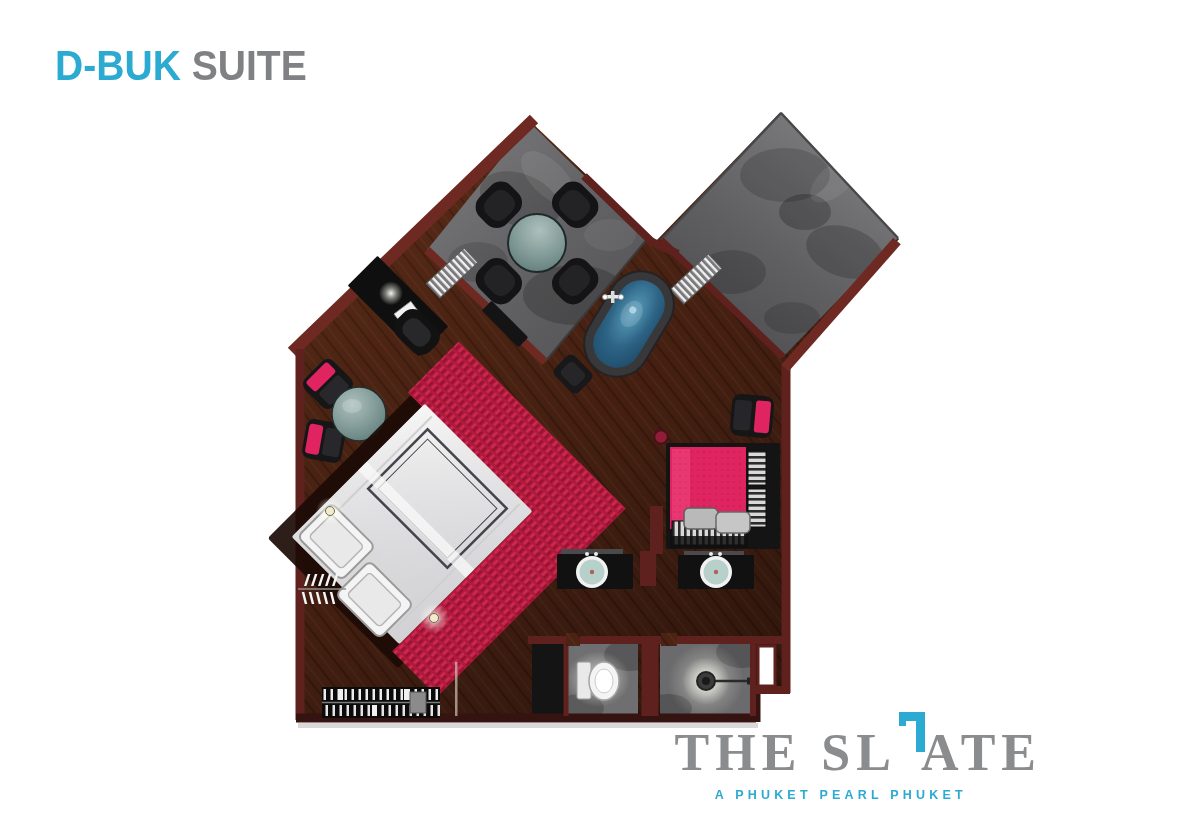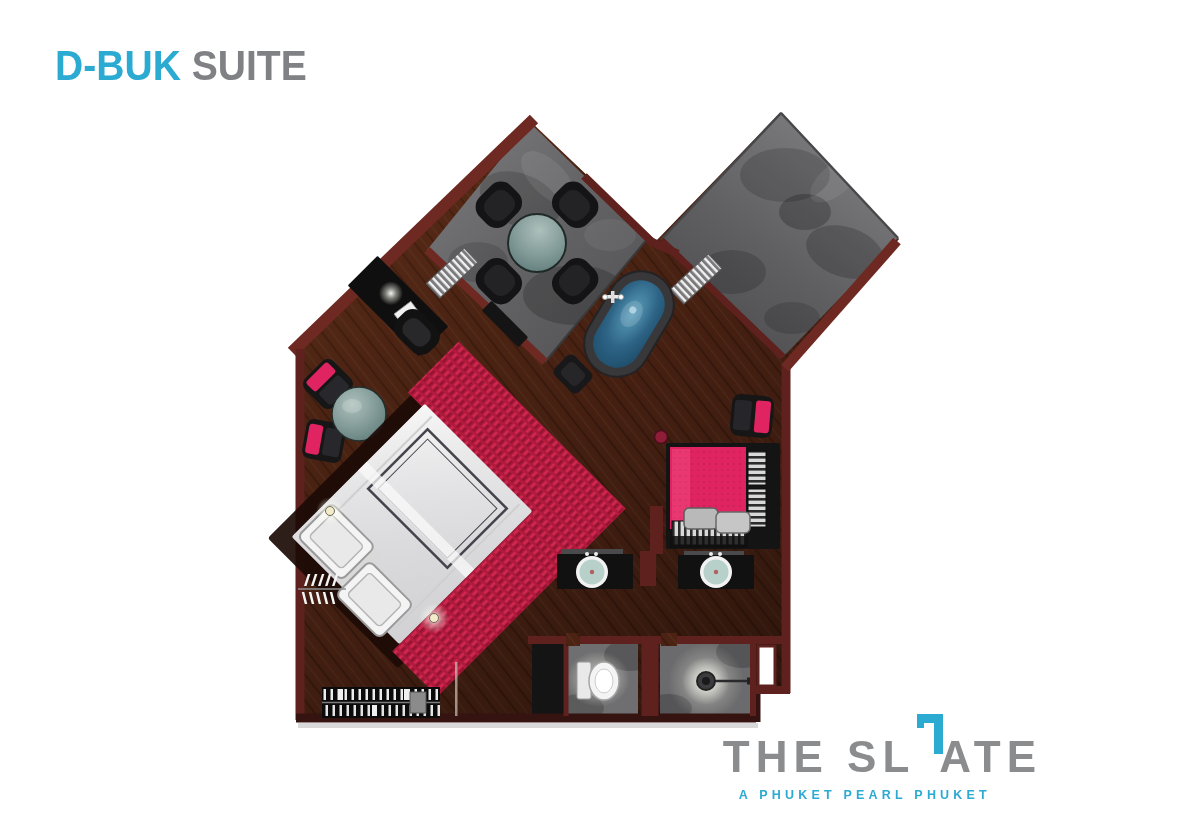--- a/index.html
+++ b/index.html
@@ -12,21 +12,21 @@
     position:absolute;left:55px;top:42px;font-size:42px;font-weight:700;
     letter-spacing:0px;transform:scaleX(.93);transform-origin:left top;white-space:nowrap;
   }
   .title .accent{color:var(--c-accent,#2BAAD2);}
   .title .rest{color:var(--c-title_gray,#808184);}
   
   svg.plan{position:absolute;left:0;top:0;}
   
   .brand{position:absolute;right:38px;bottom:28px;text-align:center;}
   .wordmark{
-    font-family:Liberation Sans, sans-serif;font-weight:700;font-size:44px;
+    font-family:Liberation Serif, serif;font-weight:700;font-size:52px;
     letter-spacing:6px;color:var(--c-logo_gray,#8A8C8E);white-space:nowrap;line-height:1;margin-left:35px;
   }
   .wordmark .mark{display:inline-block;position:relative;top:-12px;margin:0 -4px 0 2px;}
   .tagline{
     margin-top:9px;font-size:12.5px;font-weight:700;letter-spacing:4.2px;
     color:var(--c-accent,#2BAAD2);white-space:nowrap;
   }
 </style>
 </head>
 <body>

